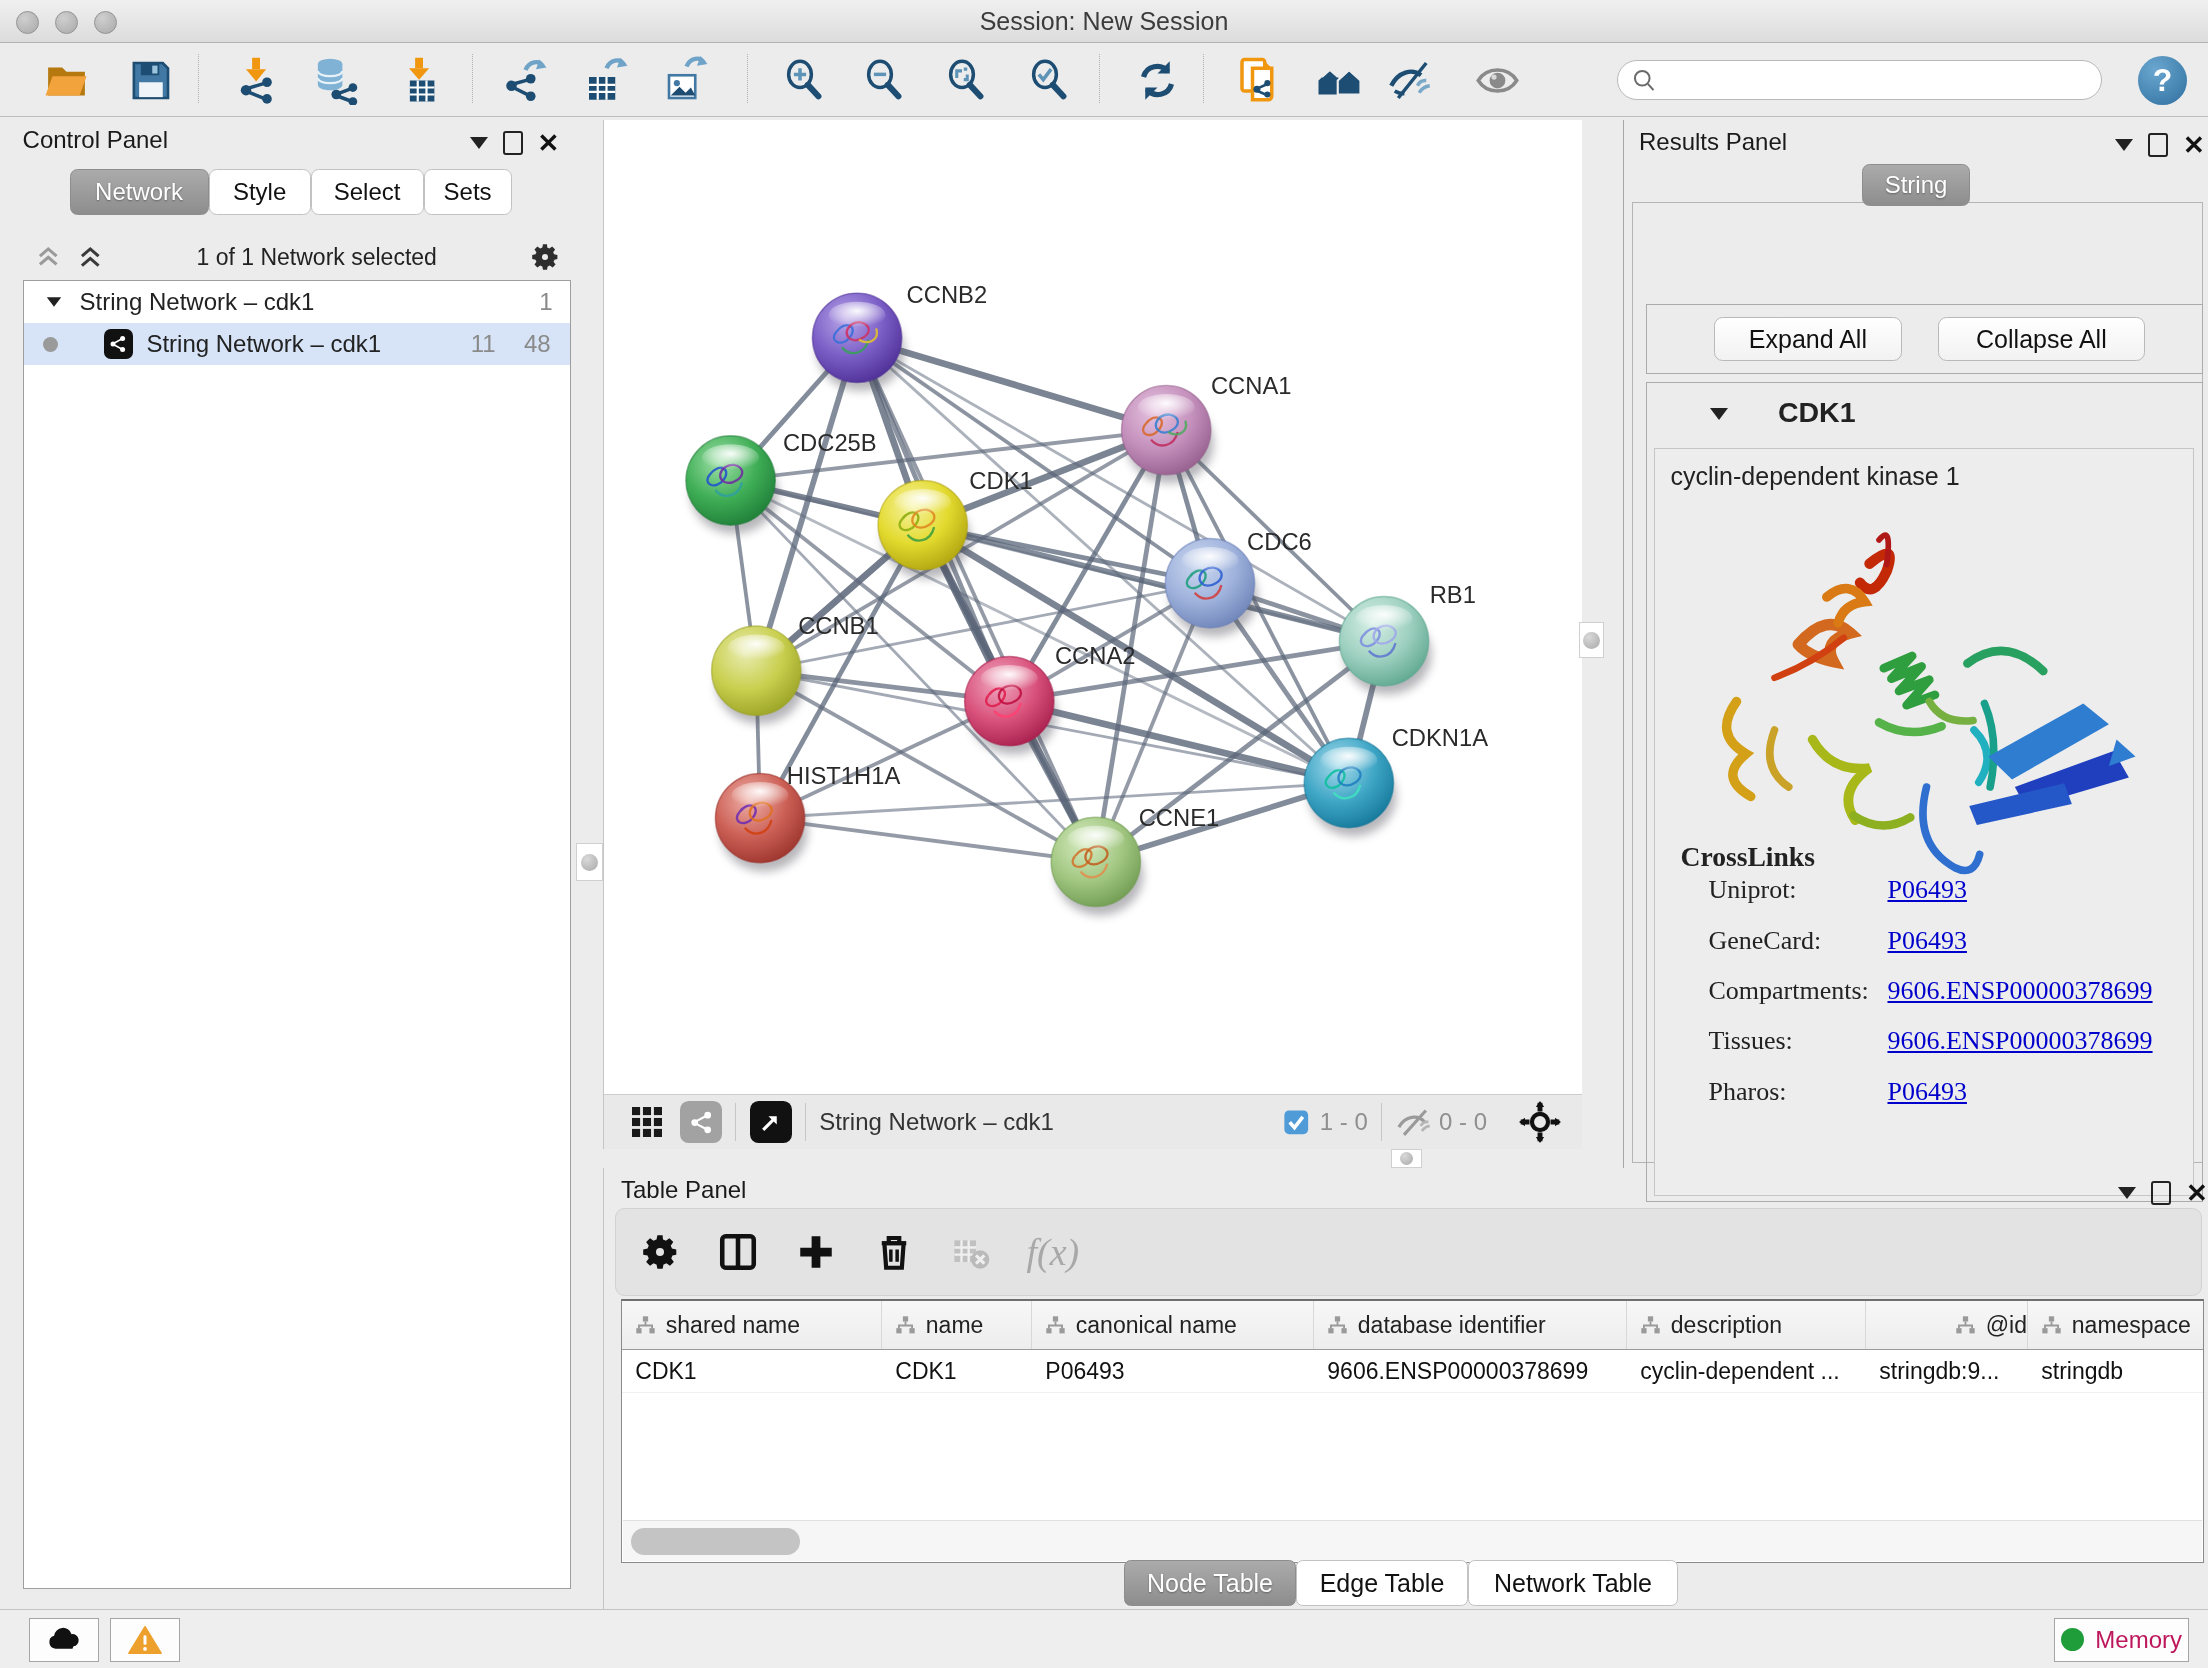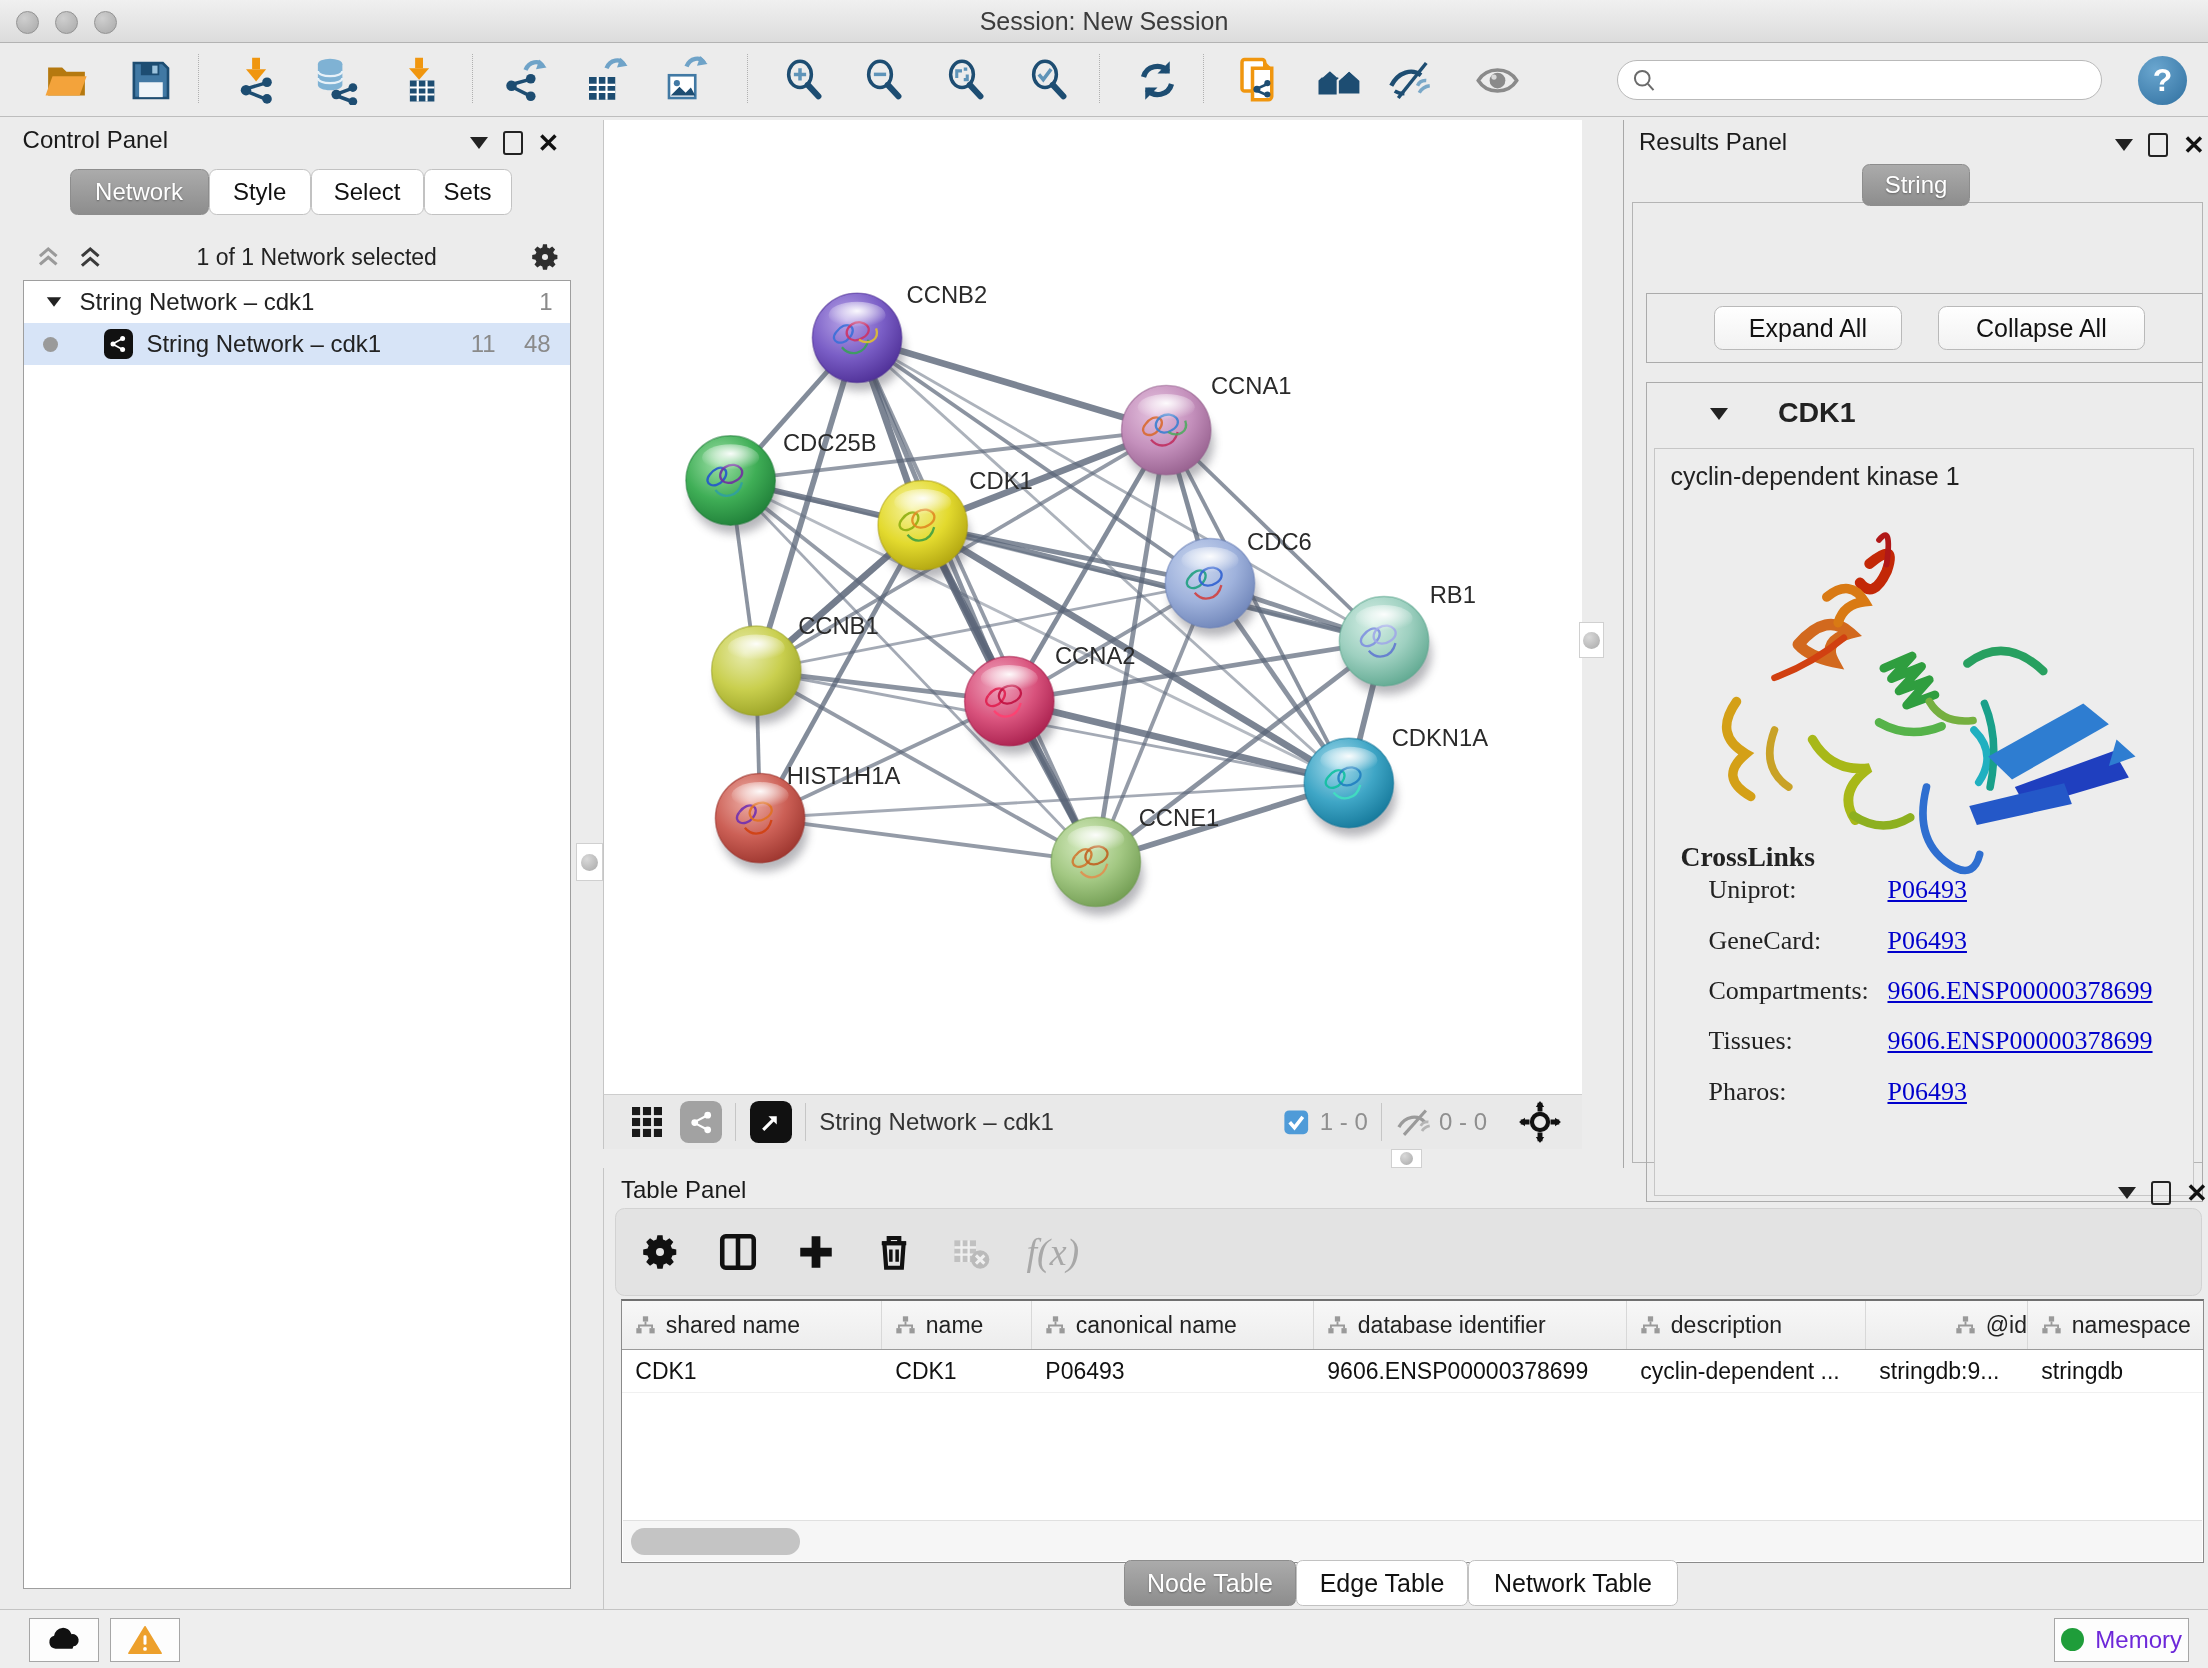--- a/index.html
+++ b/index.html
@@ -52,21 +52,21 @@
     border-top:1px solid #cdcdcd;border-left:1px solid #c5c5c5;display:flex;align-items:center;}
   .nb-sep{width:0;height:38px;border-left:1px solid #c6c6c6;margin:0 13.3px;}
   #network-bar .lbl{font-size:24px;color:#333;}
   .gray-counts{font-size:24px;color:#8f8f8f;}
   
   #results-panel{left:1623px;top:120px;width:586px;height:1048px;background:#ececec;border-left:1px solid #a8a8a8;}
   #rp-box{position:absolute;left:7.6px;top:82px;width:569px;height:959px;border:1px solid #b4b4b4;}
   #rp-tab{position:absolute;left:238px;top:44px;width:108px;height:42px;z-index:3;}
   .rp-btn{height:42px;background:linear-gradient(#ffffff,#f2f2f2);border:1px solid #b9b9b9;border-radius:8.6px;
     font-size:25px;color:#111;display:flex;align-items:center;justify-content:center;}
-  #rp-expand-box{position:absolute;left:13.3px;top:90px;width:555px;height:68px;border:1px solid #ababab;}
+  #rp-expand-box{position:absolute;left:13.3px;top:101px;width:555px;height:68px;border:1px solid #ababab;}
   #rp-cdk-box{position:absolute;left:13.3px;top:179px;width:555px;height:818px;border:1px solid #ababab;}
   #rp-inner{position:absolute;left:7.6px;top:65px;width:538px;height:746px;background:#ededed;border:1px solid #c6c6c6;}
   .serif{font-family:"Liberation Serif",serif;}
   .xlink{color:#0000cc;text-decoration:underline;}
   .xl-row{position:absolute;font-size:26px;}
   
   #table-panel{left:603px;top:1168px;width:1605px;height:441px;border-left:1px solid #c5c5c5;}
   #tp-toolbar{position:absolute;left:10.5px;top:40px;width:1587px;height:88px;background:#e3e3e3;
     border:1px solid #d2d2d2;border-radius:9.5px;display:flex;align-items:center;padding-left:23px;box-sizing:border-box;gap:36px;}
   #tp-table{position:absolute;left:17px;top:131px;width:1583px;height:264px;background:#fff;
@@ -78,21 +78,21 @@
   .td{font-size:23px;color:#111;padding-left:13.3px;display:flex;align-items:center;
     overflow:hidden;white-space:nowrap;box-sizing:border-box;flex:none;}
   #tp-hscroll{position:absolute;left:1px;bottom:1px;width:1579px;height:40px;background:#f6f6f6;border-top:1px solid #e0e0e0;}
   #tp-thumb{position:absolute;left:7.6px;top:6.7px;width:169px;height:27px;border-radius:13.3px;background:#c4c4c4;}
   #tp-tabs{position:absolute;left:520px;top:392px;display:flex;z-index:4;}
   #tp-tabs .tab{height:46px;font-size:25px;border-radius:6.7px;}
   
   #status-bar{left:0;top:1609px;width:2208px;height:59px;background:#eeeeee;border-top:1px solid #c4c4c4;}
   .sb-btn{position:absolute;top:7.6px;height:42px;background:#fdfdfd;border:1px solid #a6a6a6;
     display:flex;align-items:center;justify-content:center;gap:11.4px;}
-  #memory-btn{left:2054px;width:133px;font-size:24px;color:#6d28d9;}
+  #memory-btn{left:2054px;width:133px;font-size:24px;color:#be185d;}
   .green-dot{width:23px;height:23px;border-radius:50%;background:#1f9d3a;}
   .mini-branch{width:21px;height:21px;}
 </style>
 </head>
 <body>
 
 <div class="screen">
 
   <div class="abs" id="titlebar">
     <div class="traffic" style="left:16px"></div>

